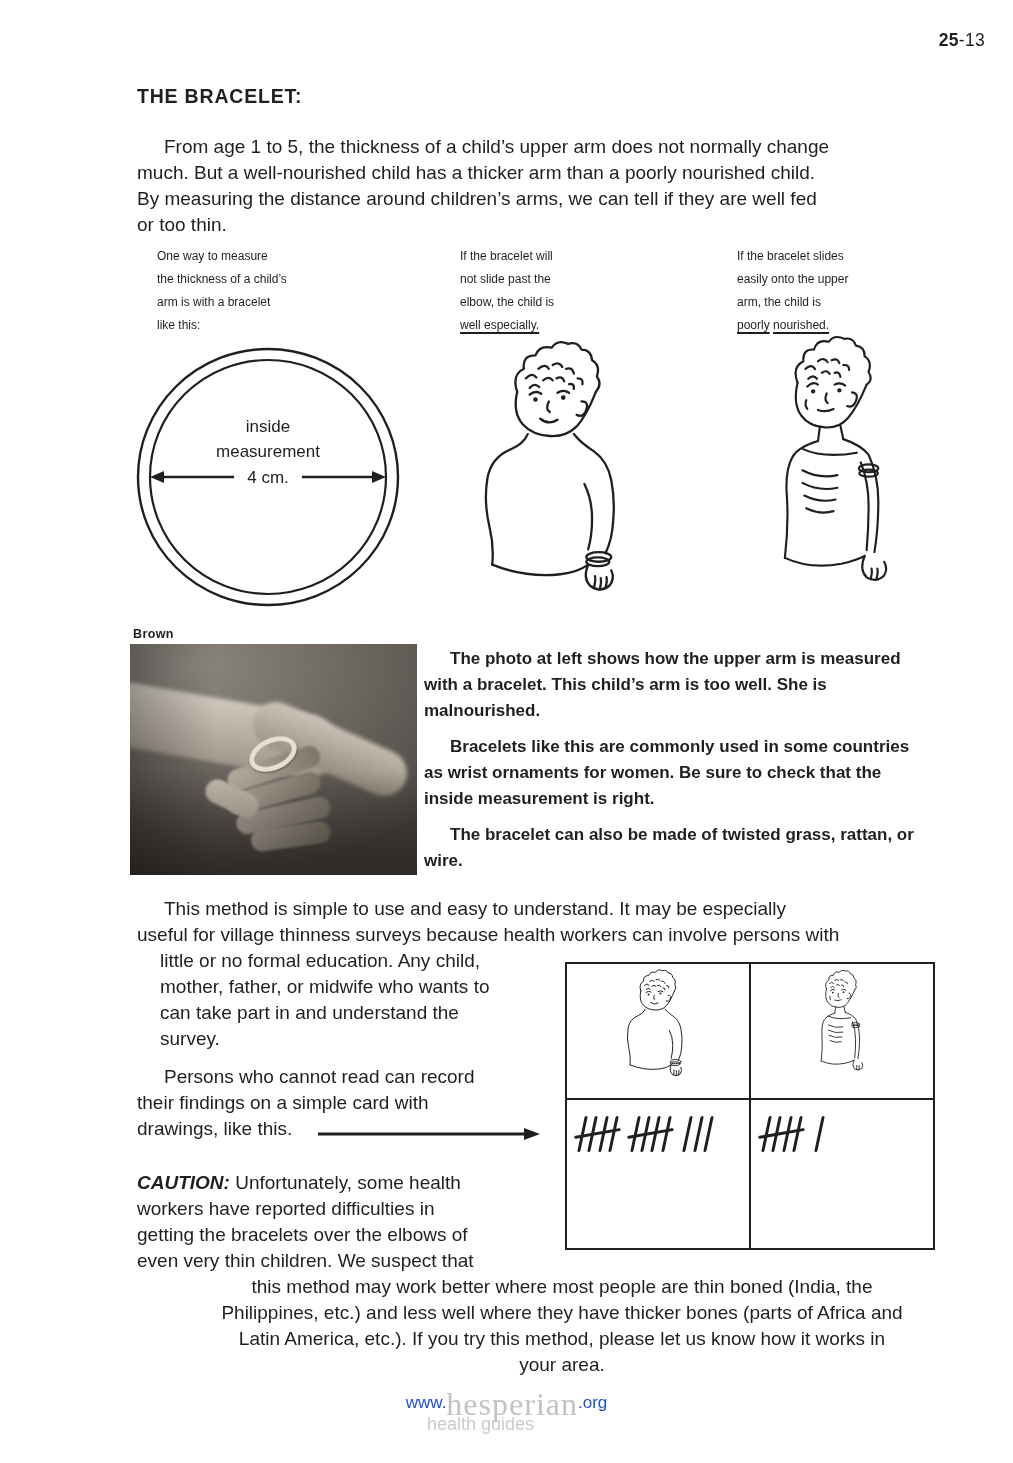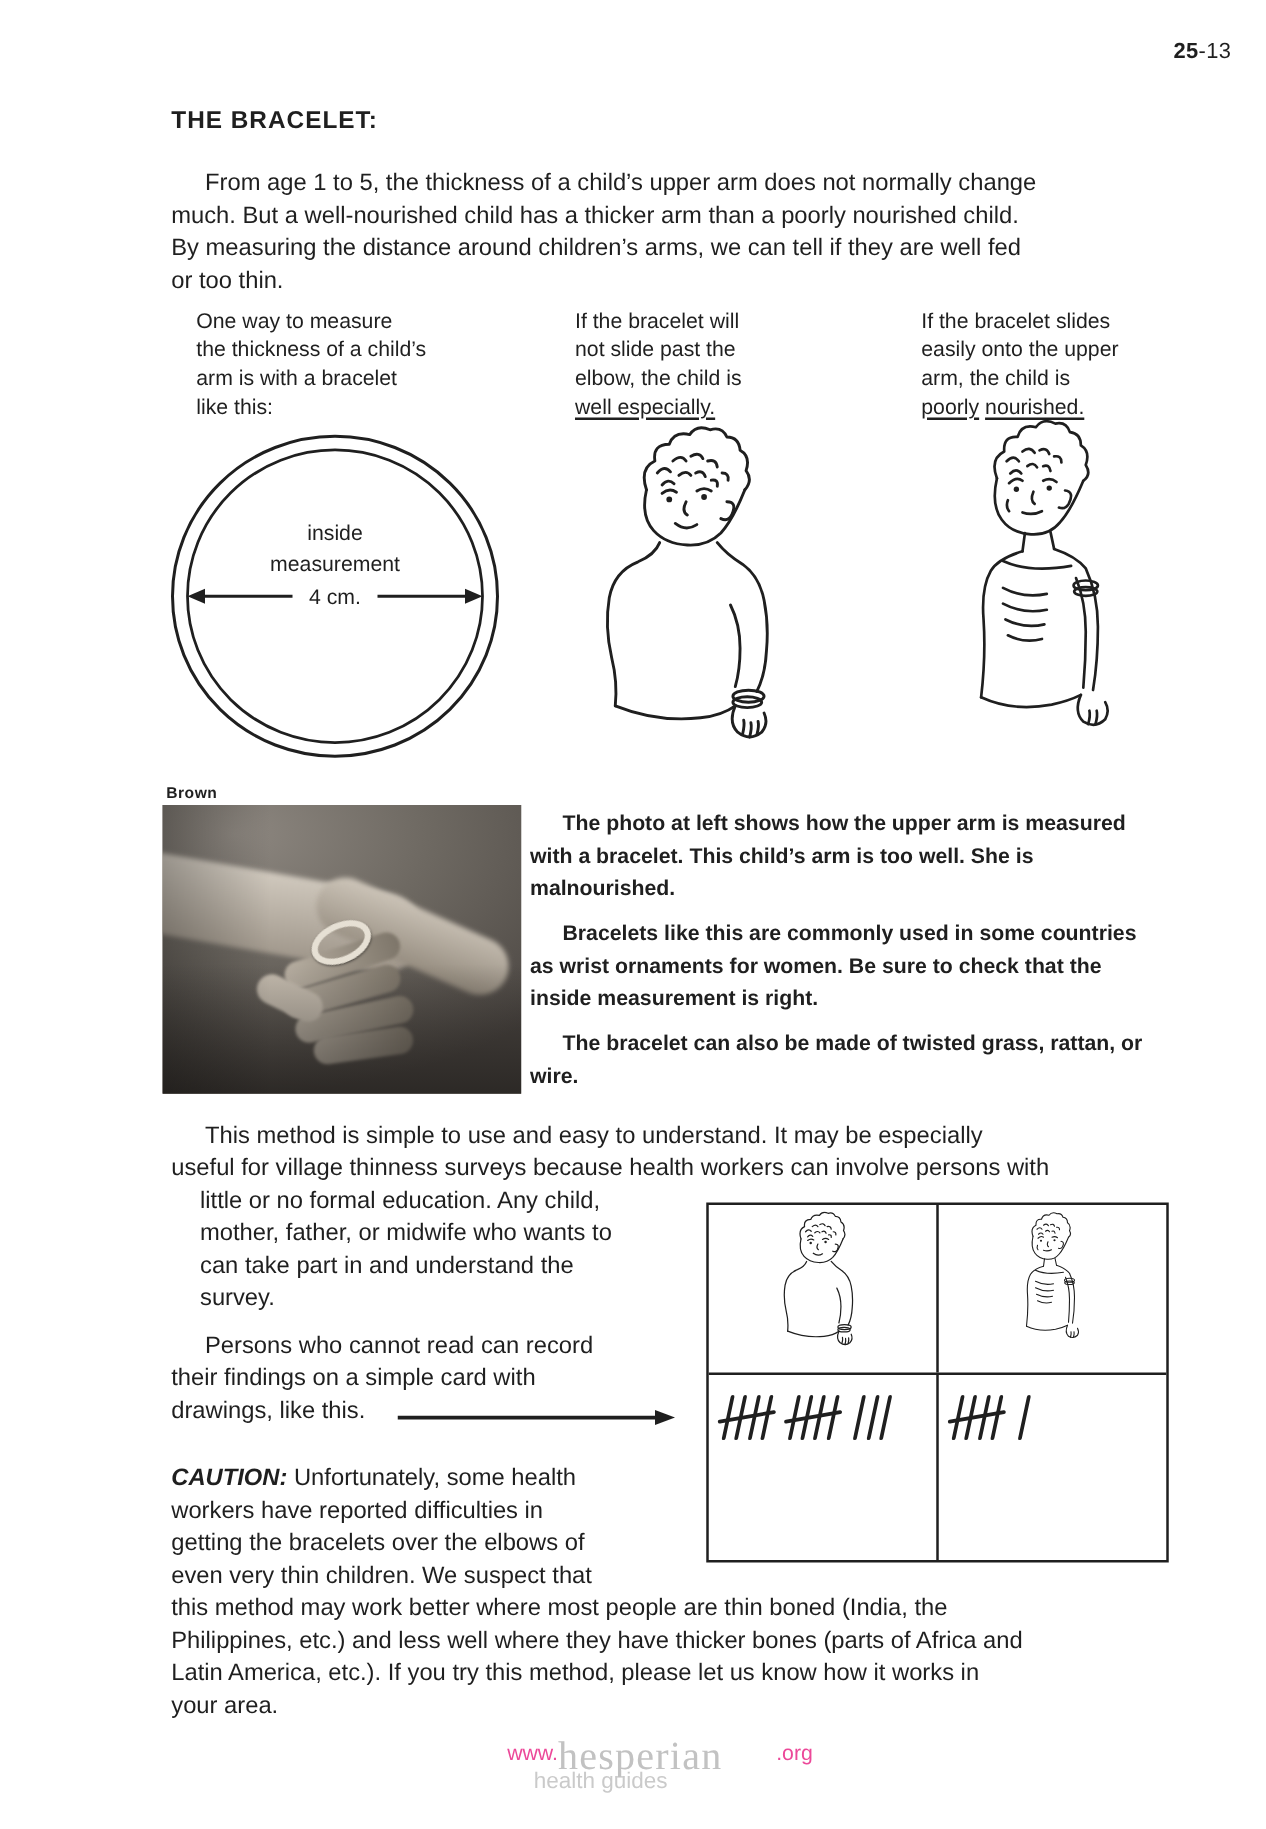--- a/index.html
+++ b/index.html
@@ -3,21 +3,21 @@
 <meta charset="utf-8">
 <style>
   html,body{margin:0;padding:0;background:#ffffff;}
   .page{position:relative;width:1013px;height:1463px;background:#ffffff;
         font-family:"Liberation Sans",sans-serif;color:#1f1f1f;overflow:hidden;}
   .abs{position:absolute;}
   p{margin:0;}
   .pre{white-space:pre-line;}
   .indent{text-indent:27px;}
   .body-text{font-size:19px;line-height:26px;}
-  .caption{font-size:17px;line-height:23px;}
+  .caption{font-size:12px;line-height:23px;}
   .underlined{text-decoration:underline;text-decoration-thickness:1.5px;text-underline-offset:3px;}
 
   #page-num{top:30px;right:28px;font-size:17.5px;letter-spacing:0.3px;}
   .pn-bold{font-weight:bold;}
 
   #heading{left:137px;top:85px;font-size:19.5px;font-weight:bold;letter-spacing:0.8px;}
   #intro{left:137px;top:134px;width:845px;}
 
   #cap1{left:157px;top:245px;width:270px;}
   #cap2{left:460px;top:245px;width:225px;}
@@ -52,40 +52,40 @@
          linear-gradient(to right, rgba(0,0,0,.28), rgba(0,0,0,0) 30%);}
 
   #photo-text{left:424px;top:646px;width:528px;}
   .photo-p{font-size:17px;line-height:26px;font-weight:bold;margin:0 0 10px;text-indent:26px;}
 
   #method-full{left:137px;top:896px;width:845px;}
   #method-left{left:137px;top:948px;width:435px;margin-left:23px;}
   #persons{left:137px;top:1064px;width:435px;}
   #pointer-arrow{left:318px;top:1126px;}
   #caution-left{left:137px;top:1170px;width:445px;}
-  #caution-full{left:137px;top:1274px;width:850px;}
+  #caution-full{left:137px;top:1274px;width:850px;text-align:center;}
   .caution-label{font-weight:bold;font-style:italic;}
 
   #tally-card{left:565px;top:962px;width:370px;height:288px;border:2.5px solid #1f1f1f;
               display:flex;flex-direction:column;box-sizing:border-box;}
   .card-row{display:flex;}
   .card-row.top{height:134px;}
   .card-row.bottom{flex:1;border-top:2px solid #1f1f1f;}
   .cell{flex:1;position:relative;}
   .cell.left{border-right:2px solid #1f1f1f;}
   .child-cell{display:flex;justify-content:center;align-items:flex-start;padding-top:5px;box-sizing:border-box;}
   .tally-cell{padding:16px 0 0 14px;box-sizing:border-box;}
   .tally{display:flex;align-items:flex-start;}
   .tally-group{position:relative;display:flex;gap:7px;margin-right:18px;height:36px;}
   .tally-bar{width:3.4px;height:36px;background:#1f1f1f;border-radius:2px;transform:skewX(-12deg);}
   .tally-strike{position:absolute;left:-7px;right:-5px;top:16px;height:3.4px;background:#1f1f1f;
                 transform:rotate(-10deg);border-radius:2px;}
 
   #watermark{left:0;right:0;top:1386px;text-align:center;}
-  .wm-small{font-size:17px;color:#ec4899;vertical-align:7px;margin-left:43px;}
+  .wm-small{font-size:17px;color:#1d4ed8;vertical-align:7px;}
   .wm-big{font-family:"Liberation Serif",serif;font-size:32px;color:#c2c2c2;letter-spacing:1px;}
   .wm-line2{font-size:18px;color:#cacaca;margin-top:-9px;transform:translateX(-26px);}
 
   .sketch{stroke:#1f1f1f;fill:none;stroke-linecap:round;stroke-linejoin:round;}
 </style>
 </head>
 <body>
 
 <svg width="0" height="0" style="position:absolute" aria-hidden="true">
   <defs>

